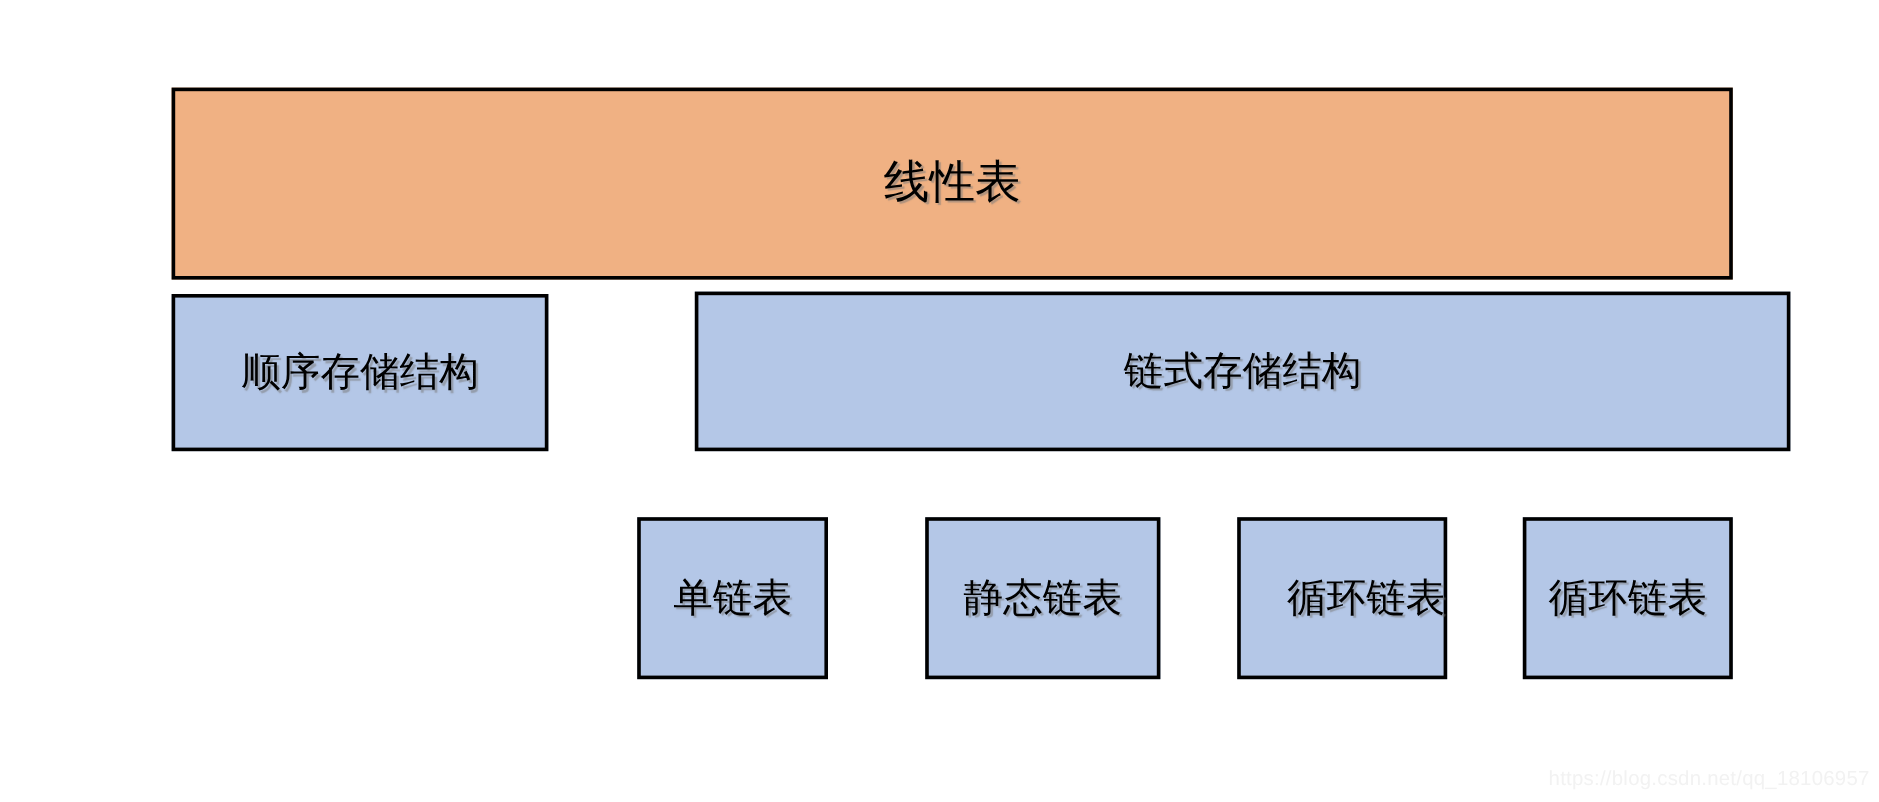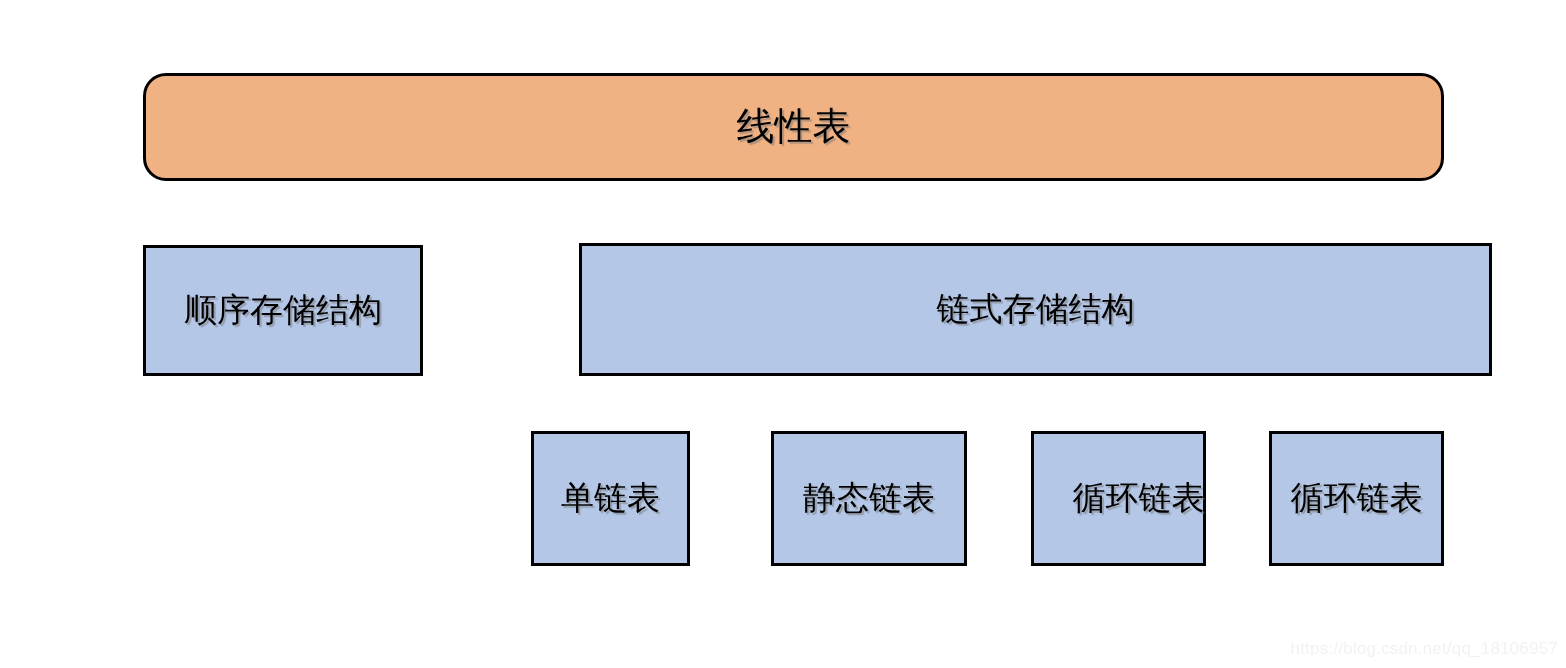--- a/index.html
+++ b/index.html
@@ -33,31 +33,30 @@
     font-weight: 400;
     line-height: 1.1;
     text-shadow: 2px 2px 1px rgba(120,120,120,0.55);
     white-space: nowrap;
   }
   
   #node-root {
     left: 143px;
     top: 73px;
     width: 1301px;
-    height: 108px;
+    height: 160px;
     background: #F0B183;
-    border-radius: 23px;
   }
   #node-root .node-label { font-size: 38px; }
 
   
   #node-seq {
     left: 143px;
     top: 245px;
-    width: 280px;
+    width: 314px;
     height: 131px;
     background: #B4C7E7;
   }
   #node-seq .node-label { font-size: 33px; }
 
   #node-linked {
     left: 531px;
     top: 243px;
     width: 913px;
     height: 133px;

